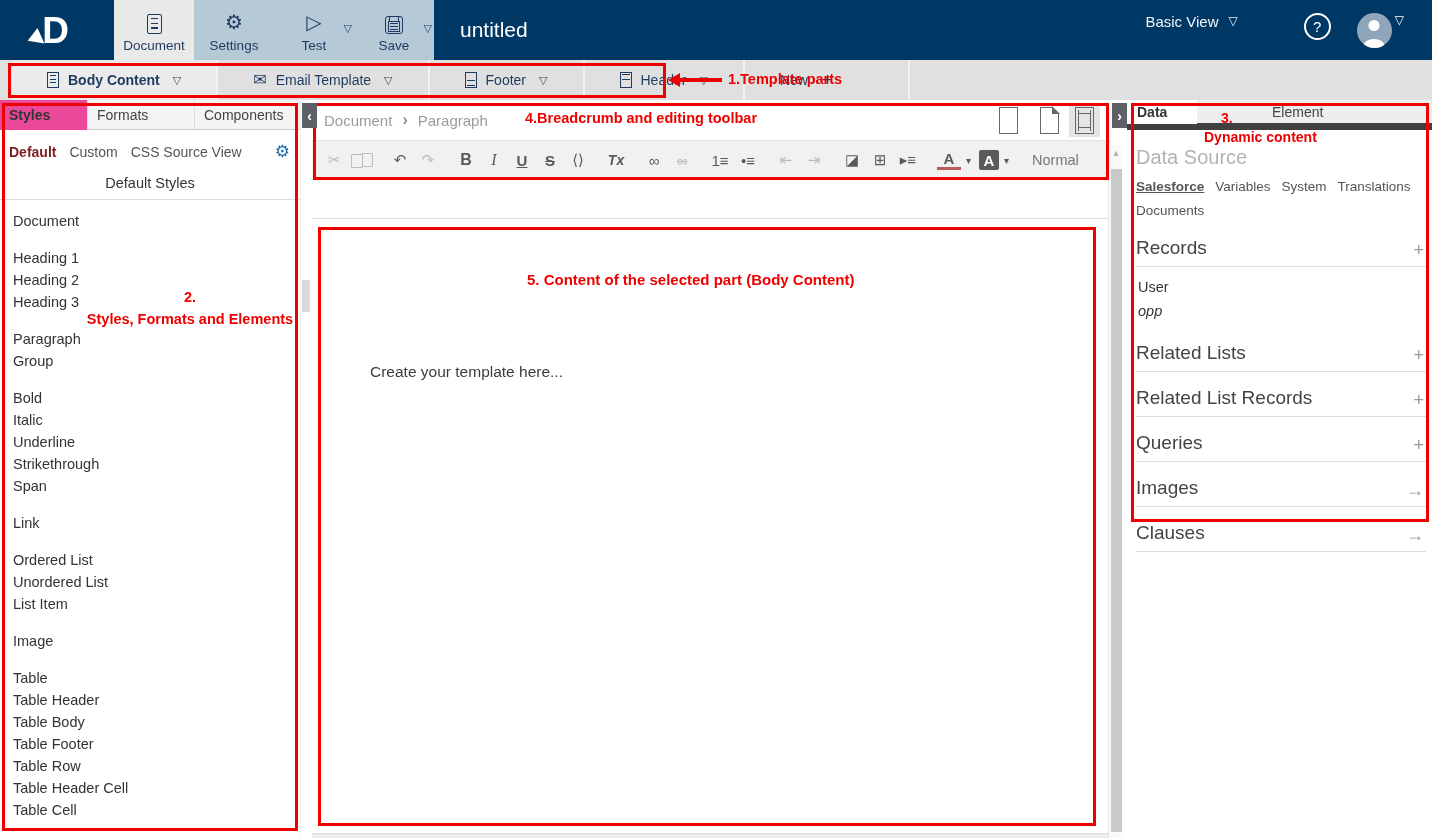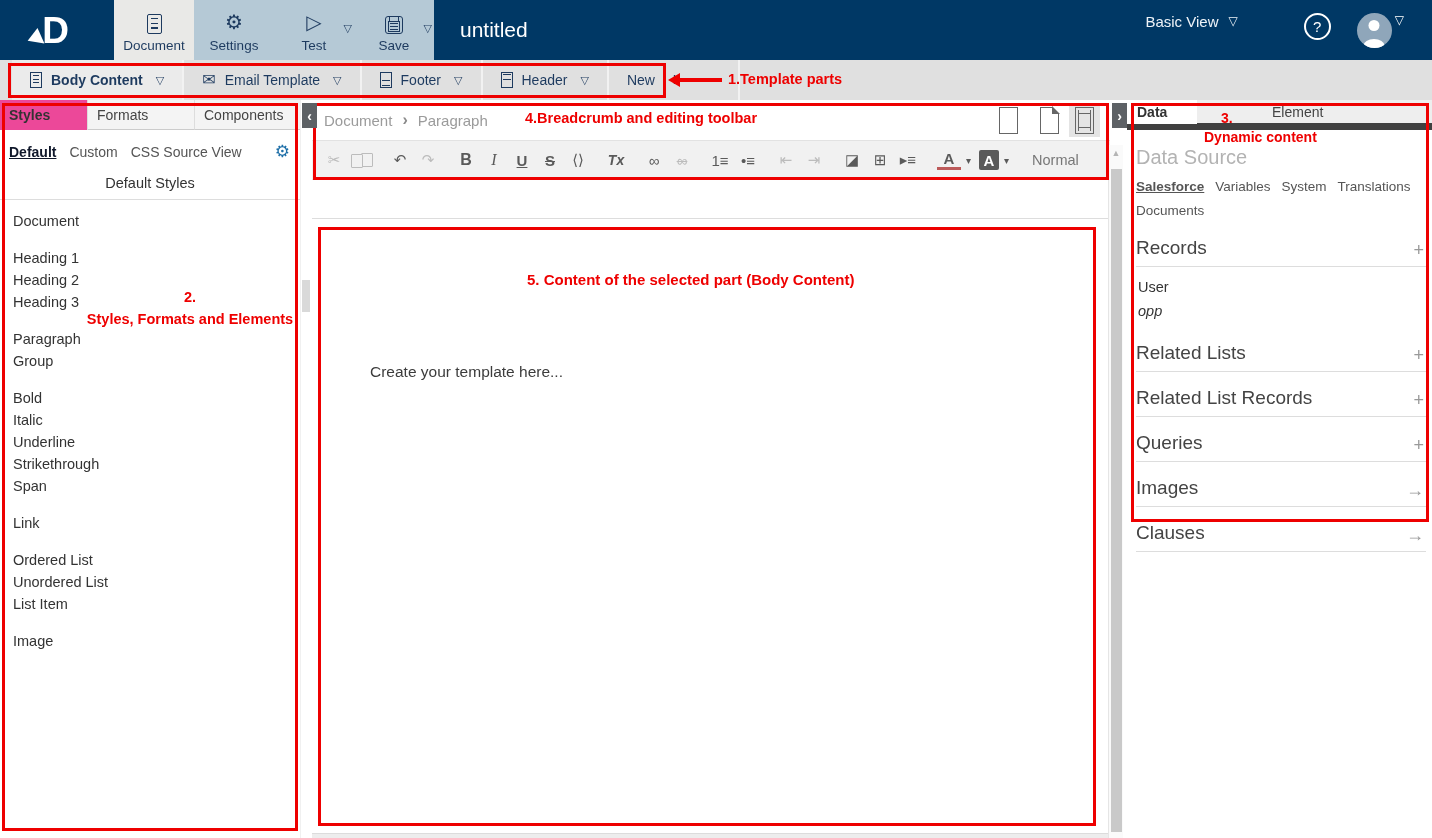--- a/index.html
+++ b/index.html
@@ -26,42 +26,42 @@
   .view-select{color:#eef3f8;font-size:15px;display:flex;align-items:center;gap:10px;margin-right:66px;cursor:pointer}
   .view-caret{font-size:12px}
   .help-btn{width:27px;height:27px;border:2px solid #fff;border-radius:50%;color:#fff;font-size:15px;display:flex;align-items:center;justify-content:center;margin-right:26px;cursor:pointer}
   .avatar{width:35px;height:35px;border-radius:50%;background:#8fa6ba;position:relative;overflow:hidden;cursor:pointer}
   .avatar::before{content:"";position:absolute;top:7px;left:50%;transform:translateX(-50%);width:11px;height:11px;border-radius:50%;background:#fff}
   .avatar::after{content:"";position:absolute;bottom:-4px;left:50%;transform:translateX(-50%);width:21px;height:13px;border-radius:50% 50% 0 0;background:#fff}
   .avatar-caret{color:#fff;font-size:12px;margin:0 28px 0 3px}
 
   
   .parts-row{position:absolute;left:0;top:60px;width:1432px;height:40px;background:#e0e0e0;display:flex;align-items:stretch;padding-left:12px}
-  .part{display:flex;align-items:center;gap:9px;padding:0 18px;color:#1d3a5f;font-size:14px;cursor:pointer;border-left:2px solid #f2f2f2}
+  .part{display:flex;align-items:center;gap:9px;padding:0 35px;color:#1d3a5f;font-size:14px;cursor:pointer;border-left:2px solid #f2f2f2}
   .part:first-child{border-left:none}
   .part.selected{background:#ebebeb}
   .part.selected .part-label{font-weight:bold}
   .part-caret{font-size:11px;margin-left:4px}
   .part-icon{font-size:16px;line-height:1;display:flex;align-items:center;justify-content:center;color:#1d3a5f}
   .part-icon.body-content-icon{width:12px;height:16px;border:1.5px solid #1d3a5f;background:repeating-linear-gradient(#1d3a5f 0 1.2px,transparent 1.2px 3.6px) content-box;padding:2px}
   .part-icon.footer-icon,.part-icon.header-icon{width:12px;height:16px;border:1.5px solid #1d3a5f;position:relative}
   .part-icon.footer-icon::before{content:"";position:absolute;left:1px;right:1px;bottom:1px;height:4px;border-top:1.3px solid #1d3a5f;border-bottom:1.3px solid #1d3a5f}
   .part-icon.header-icon::before{content:"";position:absolute;left:1px;right:1px;top:1px;height:4px;border-top:1.3px solid #1d3a5f;border-bottom:1.3px solid #1d3a5f}
   .part-plus{font-size:19px;font-weight:300;margin-left:5px}
   .parts-filler{border-left:2px solid #f2f2f2;margin-left:40px;flex:1}
 
   
   .left-panel{position:absolute;left:0;top:100px;width:300px;bottom:0;background:#fff}
   .tabs-row{display:flex;height:30px;font-size:14px}
   .ltab{display:flex;align-items:center;padding-left:9px;background:#f4f4f4;border-bottom:1px solid #ccc;border-right:1px solid #ddd;color:#444;cursor:pointer}
   .ltab.t0{width:88px}.ltab.t1{width:107px}.ltab.t2{flex:1;border-right:none}
   .ltab.active{background:#ec4899;border-bottom:none;font-weight:bold;color:#333}
   .subtabs{display:flex;align-items:center;gap:13px;padding:13px 10px 8px 9px;font-size:14px;color:#555}
   .subtab{cursor:pointer}
-  .subtab.active{font-weight:bold;text-decoration:underline;color:#0f172a}
+  .subtab.active{font-weight:bold;color:#7f1d1d}
   .gear{margin-left:auto;color:#1e6fa8;font-size:17px;line-height:1;cursor:pointer}
   .list-header{text-align:center;font-size:14.5px;color:#333;padding:7px 0 8px;border-bottom:1px solid #ddd}
   .styles-list{padding:10px 0 0 13px}
   .style-group{margin-bottom:15px}
   .style-item{height:22px;line-height:22px;font-size:14.5px;color:#333;cursor:pointer}
   .left-scroll{position:absolute;left:300px;top:100px;width:12px;bottom:0;background:#fff;border-left:1px solid #f0f0f0}
   .left-thumb{position:absolute;left:1px;top:180px;width:8px;height:32px;background:#d9d9d9;cursor:pointer}
 
   
   .collapse-btn{position:absolute;width:15px;height:25px;background:#5d6165;color:#fff;font-size:14px;font-weight:bold;display:flex;align-items:center;justify-content:center;cursor:pointer;z-index:60}
@@ -249,20 +249,29 @@
         <div class="style-item">Link</div>
       </div>
       <div class="style-group">
         <div class="style-item">Ordered List</div>
         <div class="style-item">Unordered List</div>
         <div class="style-item">List Item</div>
       </div>
       <div class="style-group">
         <div class="style-item">Image</div>
       </div>
+      <div class="style-group">
+        <div class="style-item">Table</div>
+        <div class="style-item">Table Header</div>
+        <div class="style-item">Table Body</div>
+        <div class="style-item">Table Footer</div>
+        <div class="style-item">Table Row</div>
+        <div class="style-item">Table Header Cell</div>
+        <div class="style-item">Table Cell</div>
+      </div>
     </div>
 </div>
 <div class="left-scroll">
   <div class="left-thumb"></div>
 </div>
 <div class="collapse-btn collapse-left">
   <span>‹</span>
 </div>
 
 <div class="center-panel">

